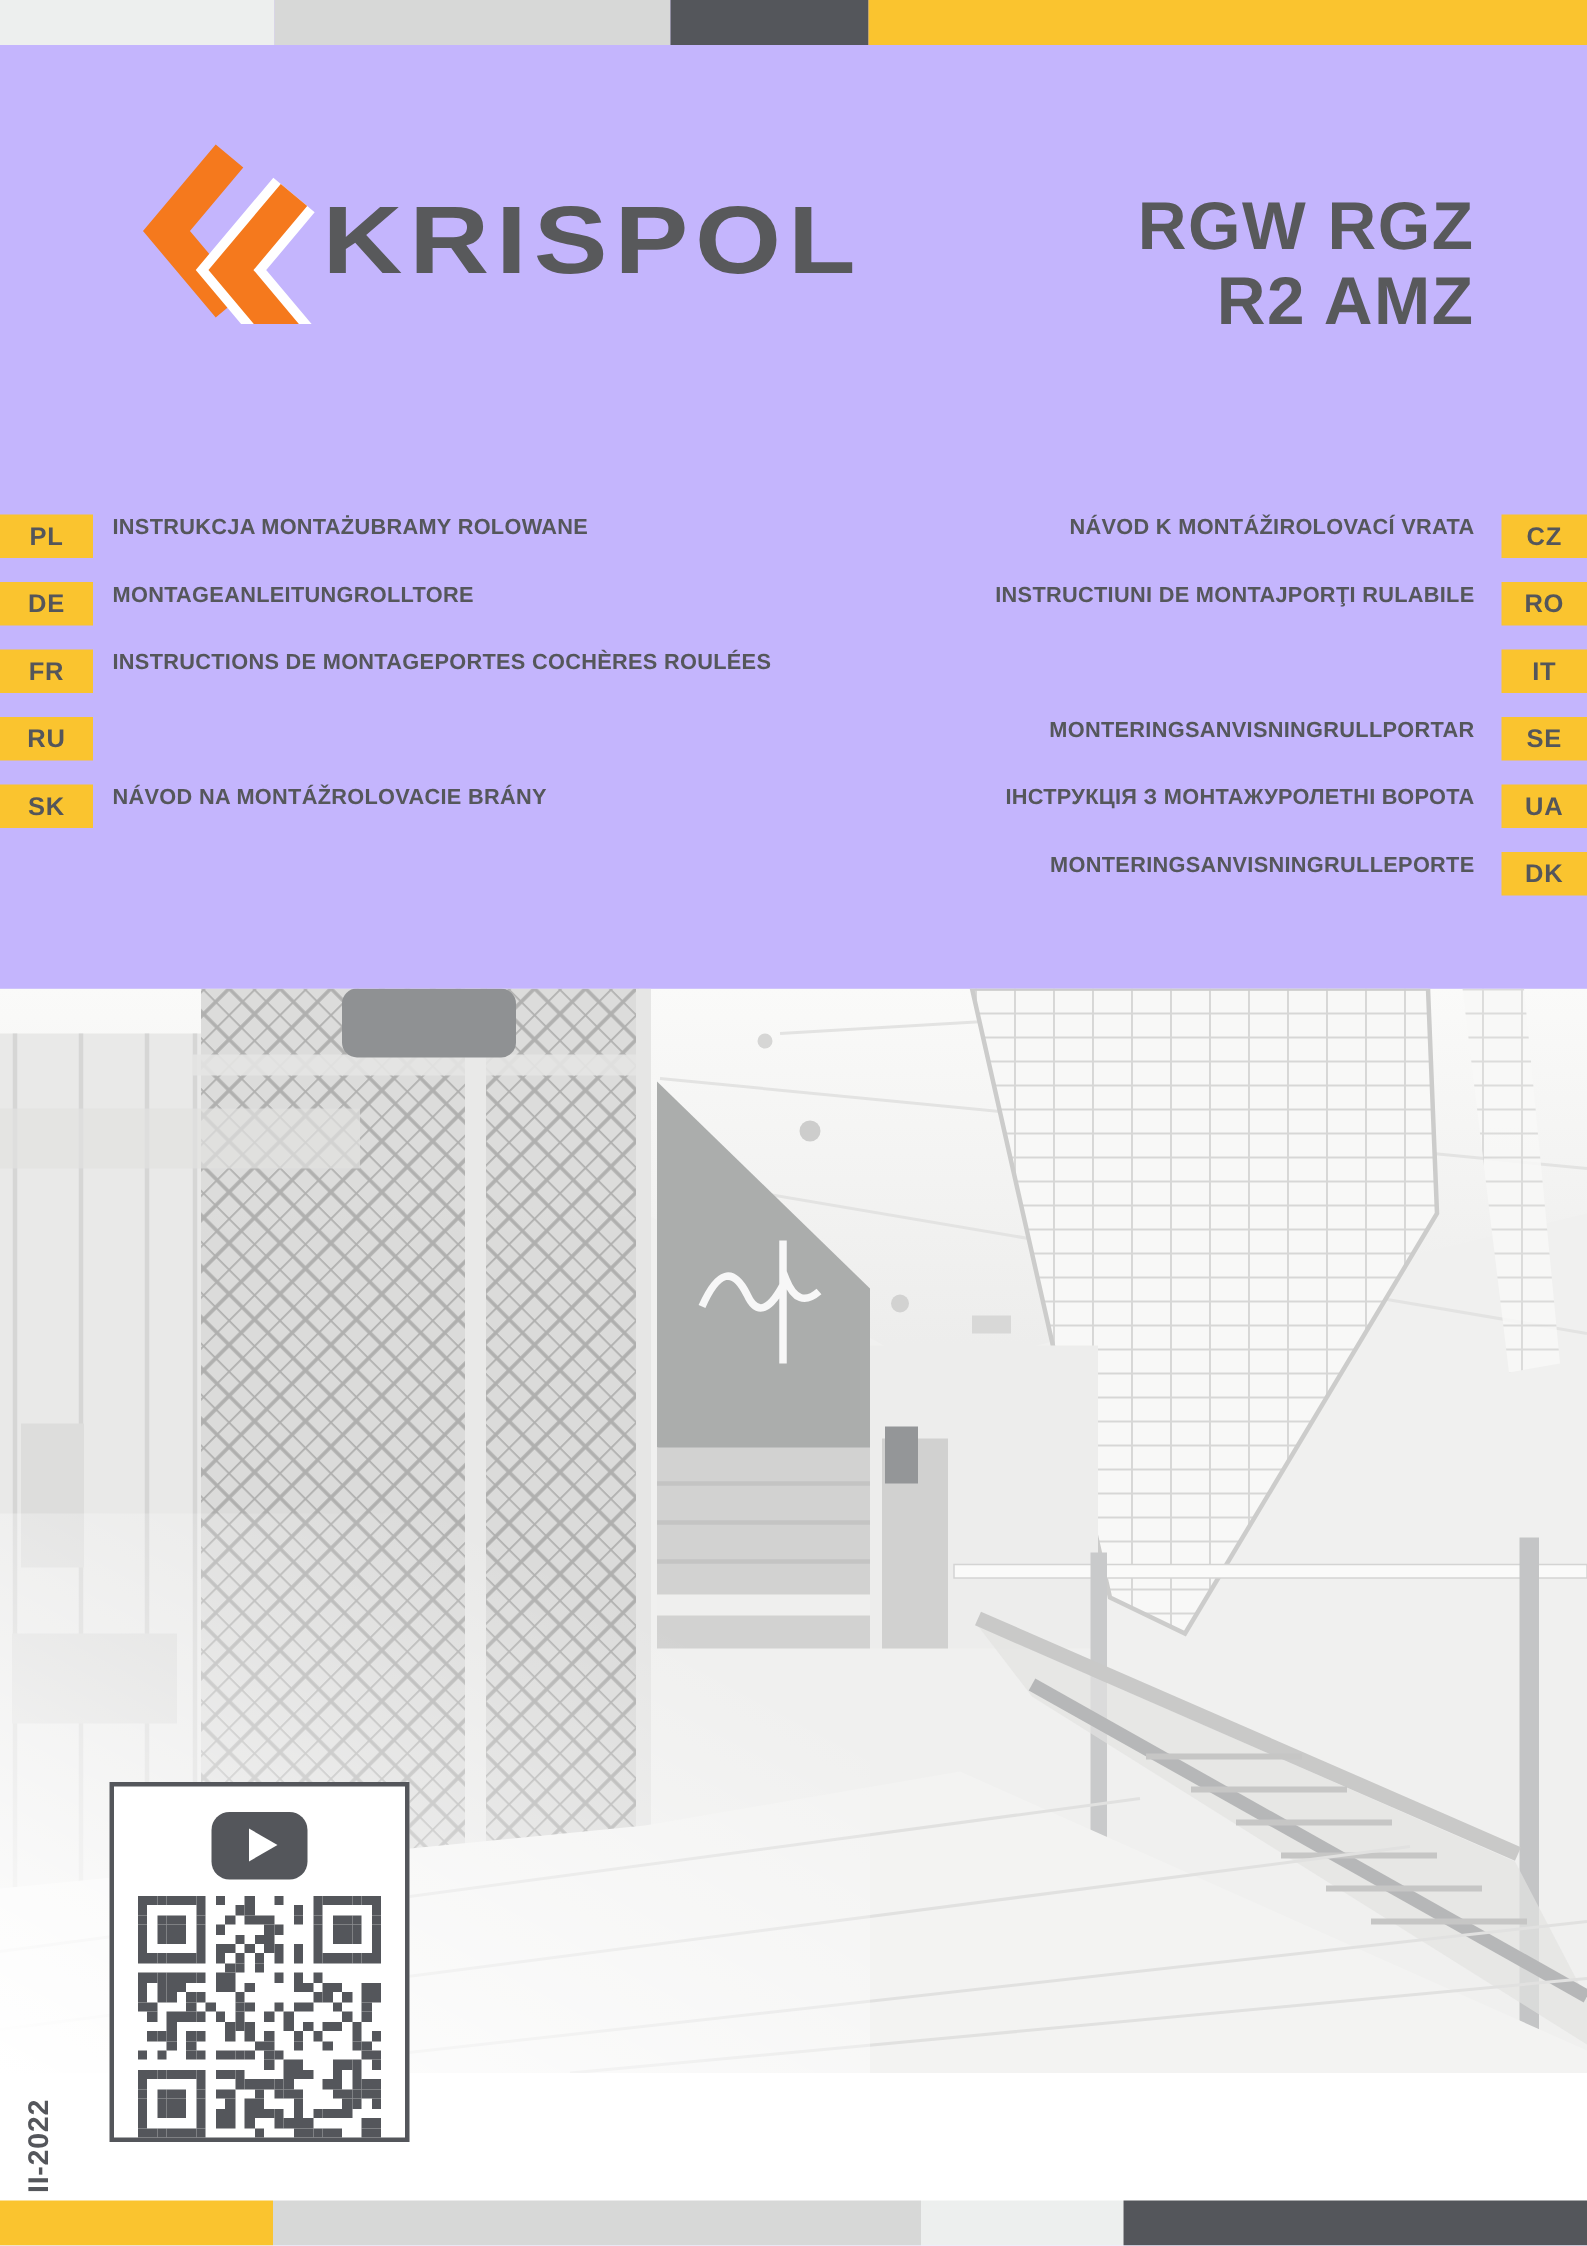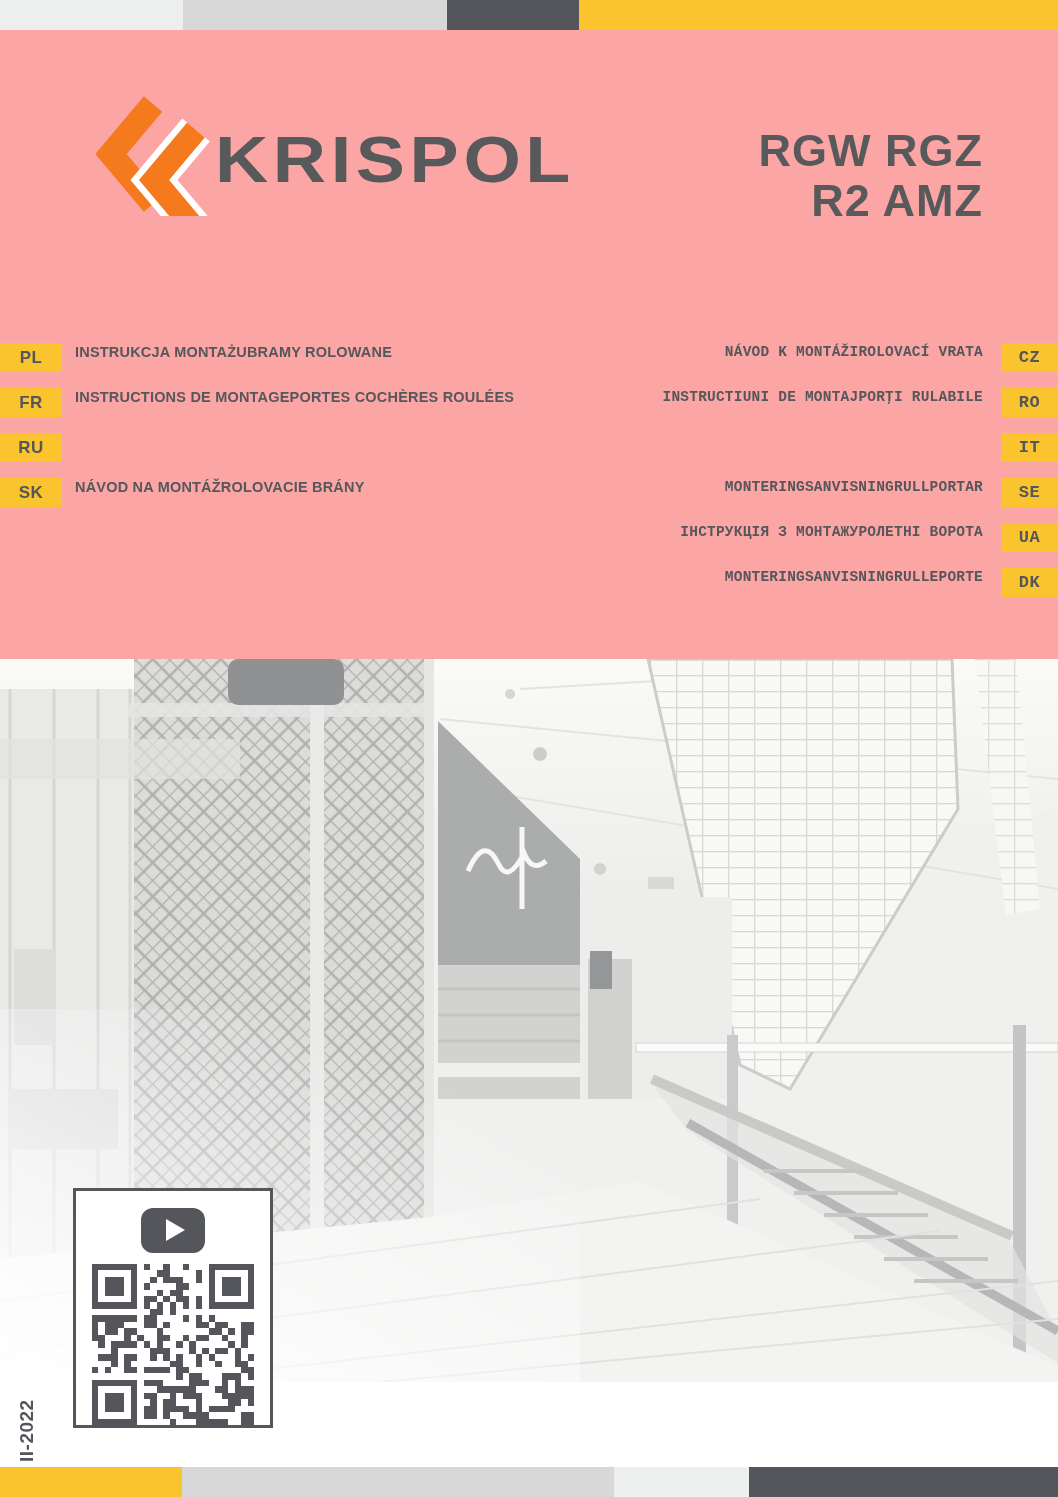--- a/index.html
+++ b/index.html
@@ -6,39 +6,39 @@
     --yellow:#FAC42F;
     --orange:#F5791D;
     --dark:#54565B;
     --text:#55575B;
     --gray-mid:#D7D8D7;
     --gray-light:#EDEFEE;
   }
   *{margin:0;padding:0;box-sizing:border-box}
   html,body{width:1058px;height:1497px;background:#fff;overflow:hidden;
     font-family:"Liberation Sans",sans-serif;}
-  .page{position:relative;width:1058px;height:1116px;background:#fca5a5;}
+  .page{position:relative;width:1058px;height:1116px;background:#c4b5fd;}
 
   
   .bar{position:absolute;left:0;width:1058px;height:30px;display:flex;}
   .bar.top{top:0}
   .bar.bottom{top:1467px}
   .seg{height:100%}
 
   
   .logo{position:absolute;left:93px;top:96px;}
 
   
   .product-title{position:absolute;right:75px;top:126px;text-align:right;
     font-size:45px;line-height:50px;font-weight:bold;color:#58595B;letter-spacing:1px;}
 
   
   .lang-col{position:absolute;top:343px;display:flex;flex-direction:column;}
   .lang-col.left{left:0;}
-  .lang-col.right{right:0;align-items:flex-end;font-family:Liberation Mono, monospace;}
+  .lang-col.right{right:0;align-items:flex-end;}
   .lrow,.rrow{display:flex;margin-bottom:7px;height:38px;}
   .badge{display:flex;align-items:center;justify-content:center;background:var(--yellow);
     color:var(--dark);font-weight:bold;font-size:17px;height:29px;margin-top:0;letter-spacing:.5px;text-align:right;}
   .lrow .badge{width:62px;margin-right:13px;}
   .rrow .badge{width:57px;margin-left:18px;}
   .ltext{display:flex;flex-direction:row;font-weight:bold;font-size:14.5px;
     line-height:19px;color:var(--text);letter-spacing:.2px;white-space:nowrap;}
   .rrow .ltext{text-align:right;}
 
   
@@ -86,20 +86,27 @@
     <div>RGW RGZ</div>
     <div>R2 AMZ</div>
   </div>
 
   <div class="lang-col left">
     <div class="lrow">
       <span class="badge">PL</span>
       <span class="ltext">
         <span>INSTRUKCJA MONTAŻU</span>
         <span>BRAMY ROLOWANE</span>
+      </span>
+    </div>
+    <div class="lrow">
+      <span class="badge">DE</span>
+      <span class="ltext">
+        <span>MONTAGEANLEITUNG</span>
+        <span>ROLLTORE</span>
       </span>
     </div>
     <div class="lrow">
       <span class="badge">FR</span>
       <span class="ltext">
         <span>INSTRUCTIONS DE MONTAGE</span>
         <span>PORTES COCHÈRES ROULÉES</span>
       </span>
     </div>
     <div class="lrow">

